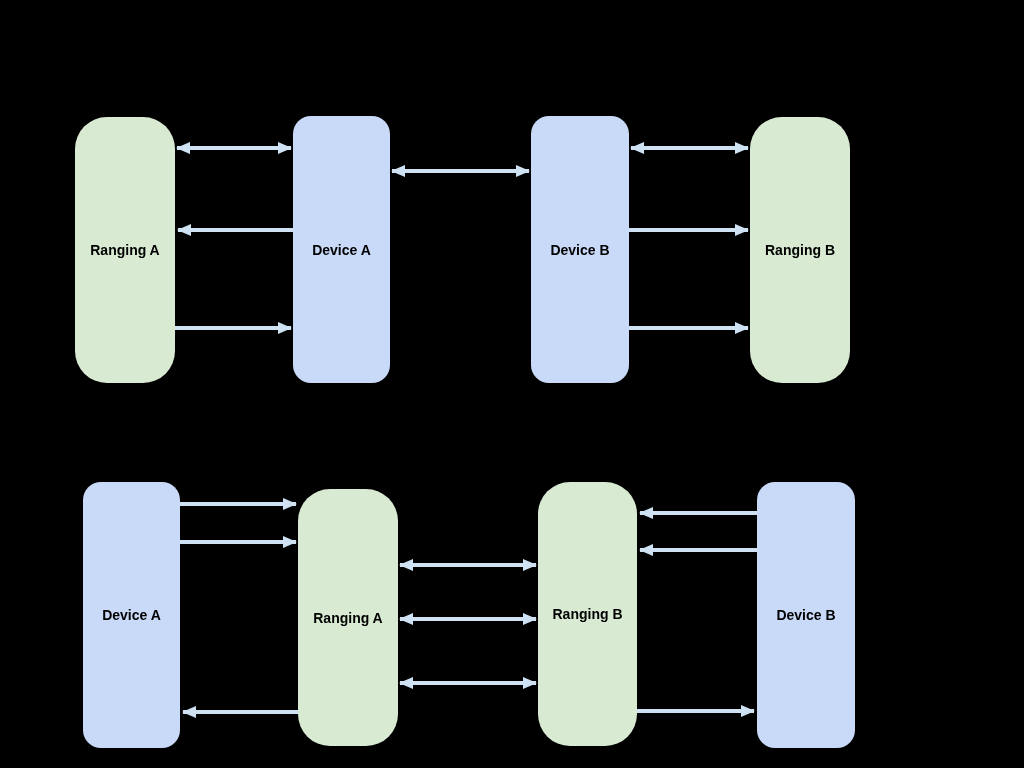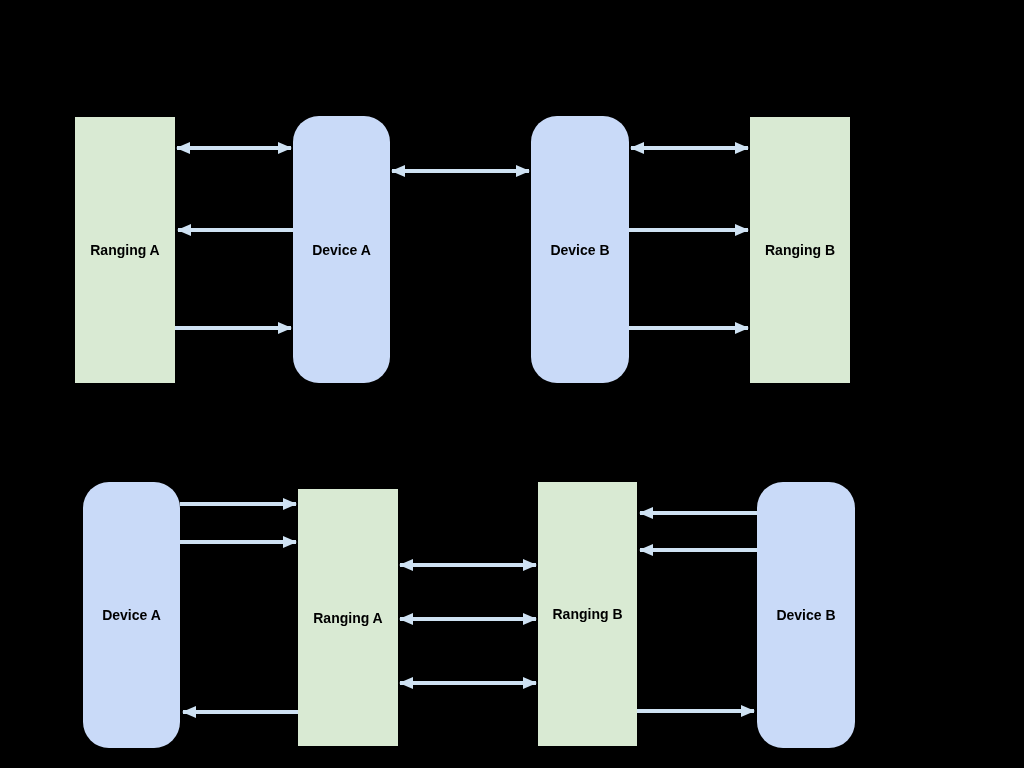--- a/index.html
+++ b/index.html
@@ -25,24 +25,25 @@
   .box {
     position: absolute;
     display: flex;
     align-items: center;
     justify-content: center;
     font-size: 14px;
     font-weight: bold;
     color: var(--label-text);
     text-align: center;
     box-sizing: border-box;
+    border-radius: 32px;
   }
   .box.device {
     background: var(--device-box);
-    border-radius: 26px;
+    border-radius: 18px;
   }
   .box.ranging {
     background: var(--ranging-box);
   }
   svg.arrows {
     position: absolute;
     left: 0; top: 0;
     width: 1024px;
     height: 768px;
     pointer-events: none;

